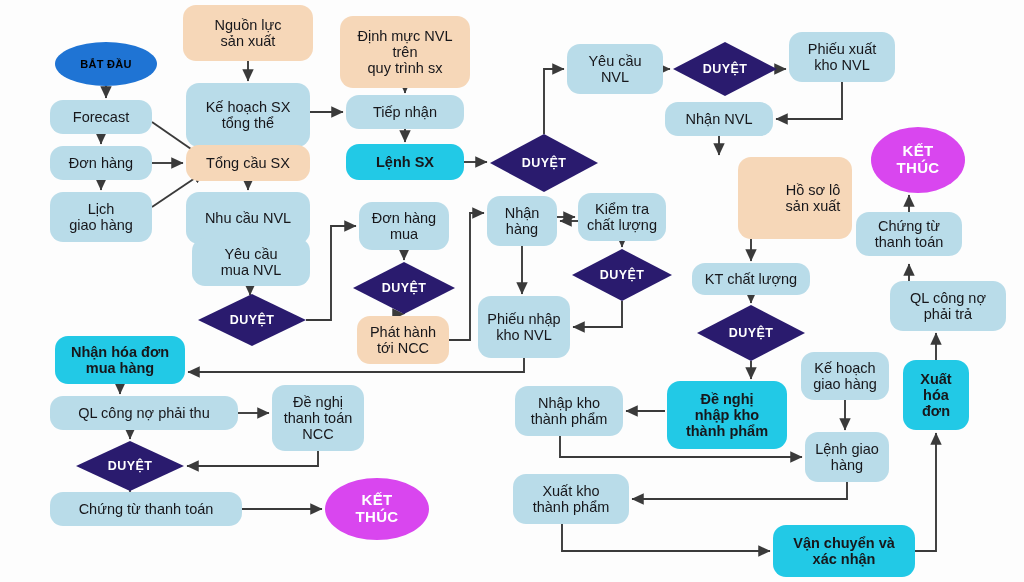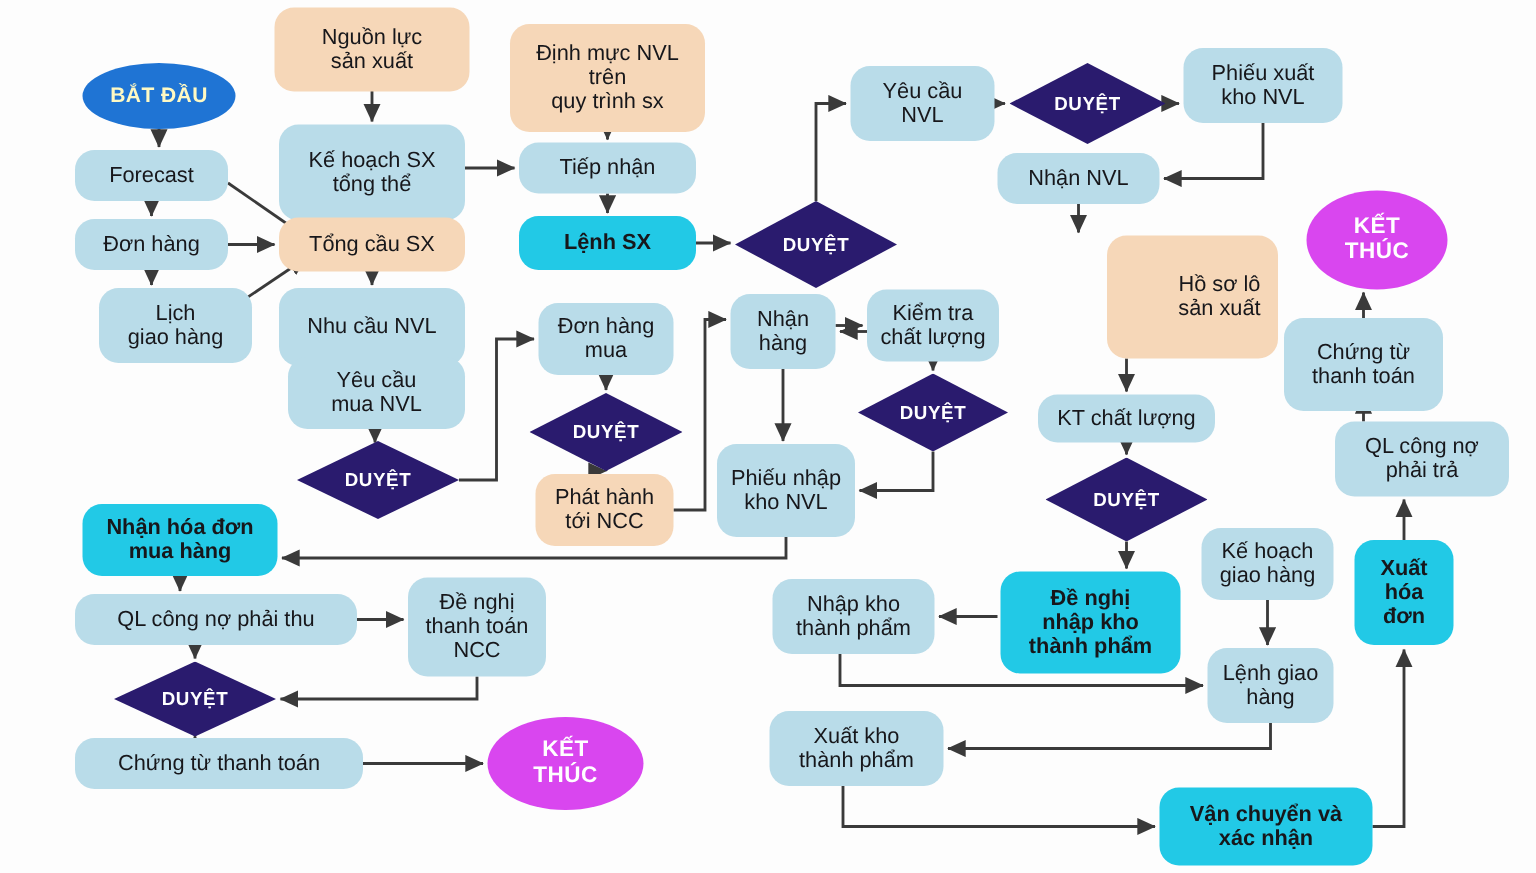--- a/index.html
+++ b/index.html
@@ -51,22 +51,22 @@
   .n-cyan {
     background: #22c9e6;
     border-radius: 13px;
     font-size: 14.5px;
     font-weight: bold;
   }
   
   .n-start {
     background: #1f74d4;
     border-radius: 50%;
-    color: #fef9c3;
-    font-size: 14px;
+    color: #000000;
+    font-size: 11px;
     font-weight: bold;
     letter-spacing: .3px;
   }
   .n-end {
     background: #d946ef;
     border-radius: 50%;
     color: #ffffff;
     font-size: 15px;
     font-weight: bold;
     letter-spacing: .3px;
@@ -194,21 +194,21 @@
   <div id="node-host">
       <div class="node n-start" style="left: 55px; top: 42px; width: 102px; height: 44px;">
         <span>BẮT ĐẦU</span>
       </div>
       <div class="node n-proc" style="left: 50px; top: 100px; width: 102px; height: 34px;">
         <span>Forecast</span>
       </div>
       <div class="node n-proc" style="left: 50px; top: 146px; width: 102px; height: 34px;">
         <span>Đơn hàng</span>
       </div>
-      <div class="node n-proc" style="left: 50px; top: 192px; width: 102px; height: 50px; margin-left: 16px;">
+      <div class="node n-proc" style="left: 50px; top: 192px; width: 102px; height: 50px;">
         <span>Lịch<br>giao hàng</span>
       </div>
       <div class="node n-peach" style="left: 183px; top: 5px; width: 130px; height: 56px;">
         <span>Nguồn lực<br>sản xuất</span>
       </div>
       <div class="node n-proc" style="left: 186px; top: 83px; width: 124px; height: 64px;">
         <span>Kế hoạch SX<br>tổng thể</span>
       </div>
       <div class="node n-peach" style="left: 186px; top: 145px; width: 124px; height: 36px;">
         <span>Tổng cầu SX</span>
@@ -311,21 +311,21 @@
       </div>
       <div class="node n-cyan" style="left: 773px; top: 525px; width: 142px; height: 52px;">
         <span>Vận chuyển và<br>xác nhận</span>
       </div>
       <div class="node n-cyan" style="left: 903px; top: 360px; width: 66px; height: 70px;">
         <span>Xuất<br>hóa<br>đơn</span>
       </div>
       <div class="node n-proc" style="left: 851px; top: 281px; width: 116px; height: 50px; margin-left: 39px;">
         <span>QL công nợ<br>phải trả</span>
       </div>
-      <div class="node n-proc" style="left: 856px; top: 212px; width: 106px; height: 62px;">
+      <div class="node n-proc" style="left: 856px; top: 212px; width: 106px; height: 44px;">
         <span>Chứng từ<br>thanh toán</span>
       </div>
       <div class="node n-end" style="left: 871px; top: 127px; width: 94px; height: 66px;">
         <span>KẾT<br>THÚC</span>
       </div>
     </div>
 
 </div>
 
 </body></html>

